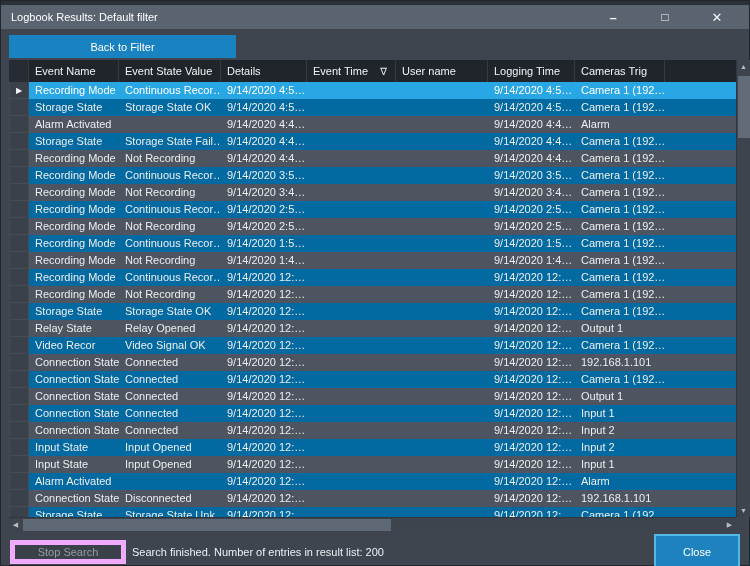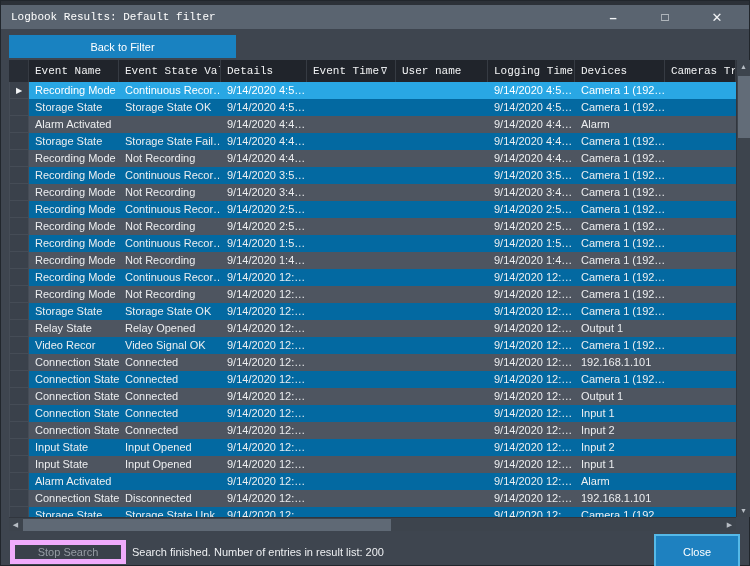--- a/index.html
+++ b/index.html
@@ -3,35 +3,35 @@
 <meta charset="utf-8">
 <style>
   * { box-sizing: border-box; margin: 0; padding: 0; }
   html,body { width: 750px; height: 566px; background:#2c3138; overflow:hidden; }
   body { font-family: "Liberation Sans", sans-serif; font-size: 11px; color:#eceef0; }
 
   .window { width:750px; height:566px; background:#3e454f; border:1px solid #21262c; display:flex; flex-direction:column; }
 
   .top-strip { height:5px; background:#2c3138; }
   .titlebar { height:28px; background:#5a6470; display:flex; align-items:center; padding-left:10px; color:#ffffff; }
-  .titlebar .title { flex:0 0 auto;font-family:Liberation Mono, monospace; }
+  .titlebar .title { flex:0 0 auto; }
   .win-controls { margin-left:auto; display:flex; height:100%; }
   .win-btn { width:52px; display:flex; align-items:center; justify-content:center; color:#f2f4f6; font-size:13px; cursor:default; }
   .win-btn.min { font-weight:bold; letter-spacing:0; }
   .win-btn.max { font-size:12px; }
   .win-btn.close { font-size:13px; margin-right:6px; }
 
   .toolbar { display:flex; gap:6px; margin:6px 0 2px 8px;flex-direction:column; }
   .tb-btn { width:227px; height:23px; background:#1982c1; border:1px solid #1982c1; color:#ffffff; font-size:11px;
             display:flex; align-items:center; justify-content:center; cursor:default; }
 
   .table-area { position:relative; margin-left:8px; width:741px; }
   .grid { width:727px; }
   .hdr, .row { display:grid; grid-template-columns:20px 90px 102px 86px 89px 92px 87px 90px 1fr; }
-  .hdr { height:22px; background:#20242b;font-family:Liberation Mono, monospace; }
+  .hdr { height:22px; background:#20242b; }
   .hdr .hcell { display:flex; align-items:center; padding-left:6px; color:#f2f3f4; border-right:1px solid #363b43; overflow:hidden; white-space:nowrap; }
   .hdr .hcell.sel-h { padding-left:0; background:#272c34; }
   .sort-ind { margin-left:auto; margin-right:8px; font-size:10px; color:#e4e6e9; }
 
   .tbody { height:435px; overflow:hidden; background:#3e454f; }
   .row { height:17px; align-items:center; cursor:default; }
   .row .cell { padding-left:6px; overflow:hidden; white-space:nowrap; line-height:17px; }
   .row .cell.sel { height:17px; background:#3a414b; border:1px solid #454c56; border-top:none; display:flex; align-items:center; justify-content:center; padding-left:0; }
   .row.light { background:#4e5560; }
   .row.dark  { background:#0369a1; }
@@ -96,23 +96,20 @@
             <span>Event Time</span>
             <span class="sort-ind">∇</span>
           </div>
         <div class="hcell">
             <span>User name</span>
           </div>
         <div class="hcell">
             <span>Logging Time</span>
           </div>
         <div class="hcell">
-            <span>Devices</span>
-          </div>
-        <div class="hcell">
             <span>Cameras Trig</span>
           </div>
       </div>
       <div class="tbody">
           <div class="row selected">
     <div class="cell sel">
               <span class="ptr">▶</span>
             </div>
     <div class="cell">Recording Mode</div>
     <div class="cell">Continuous Recor…</div>

